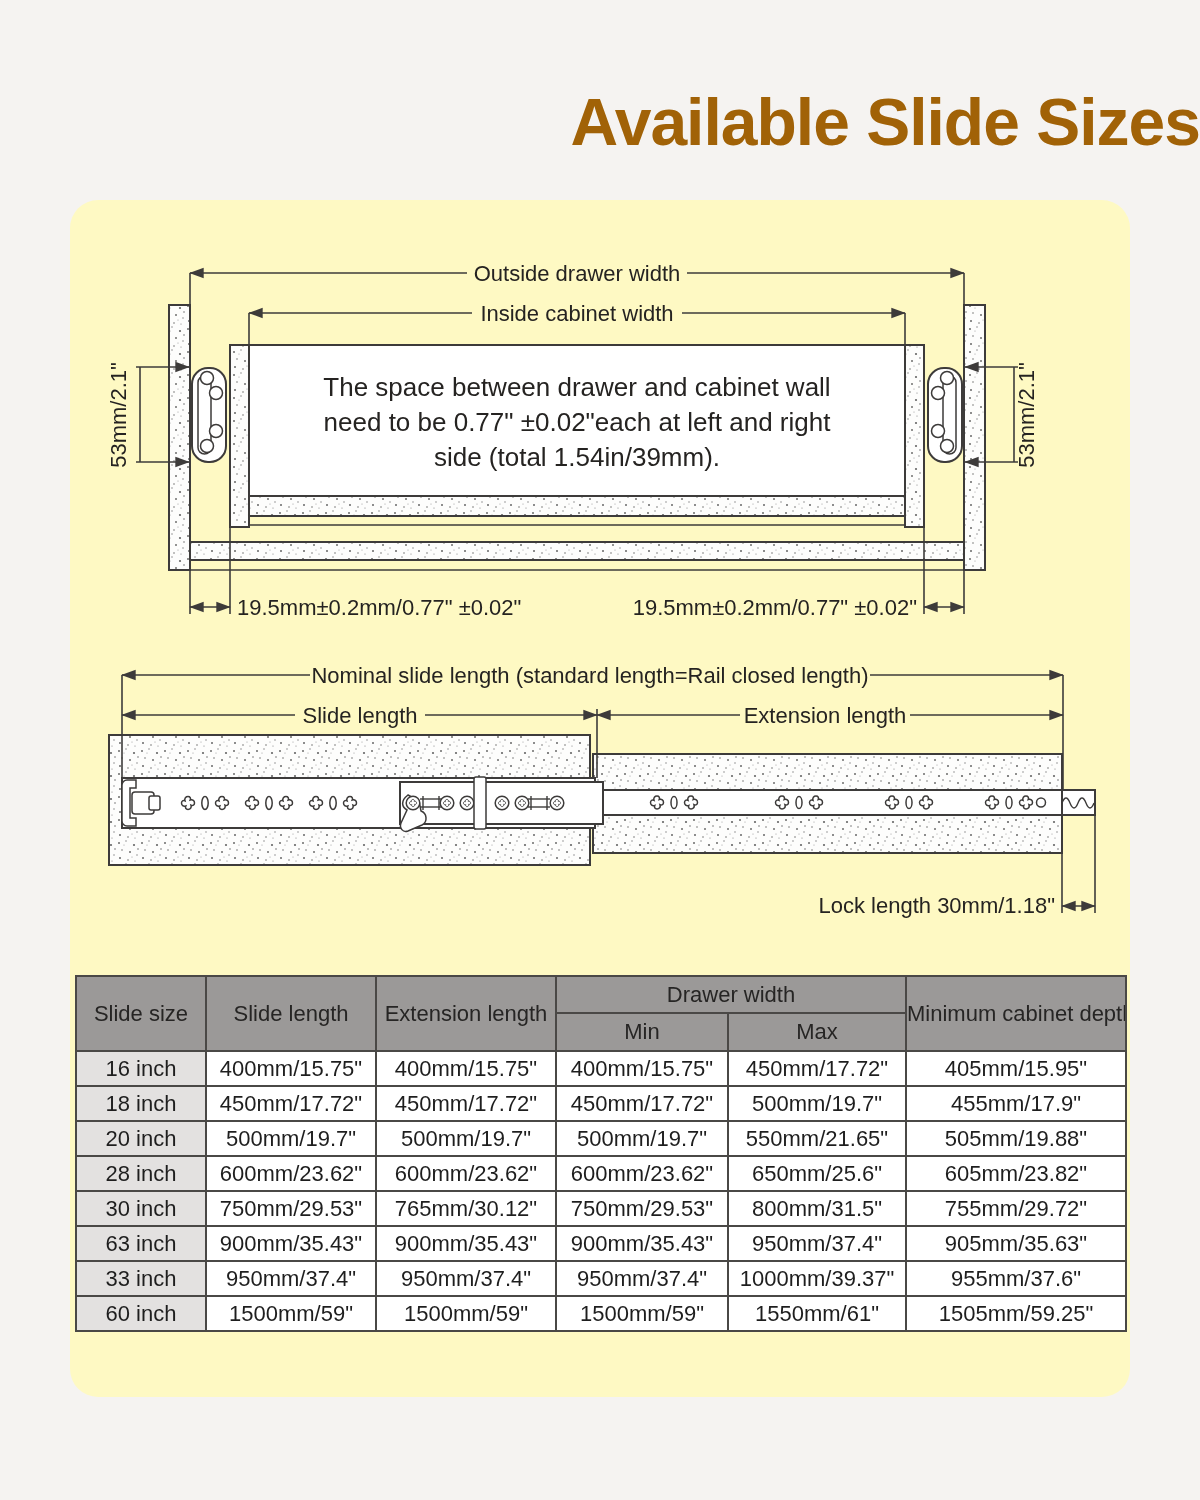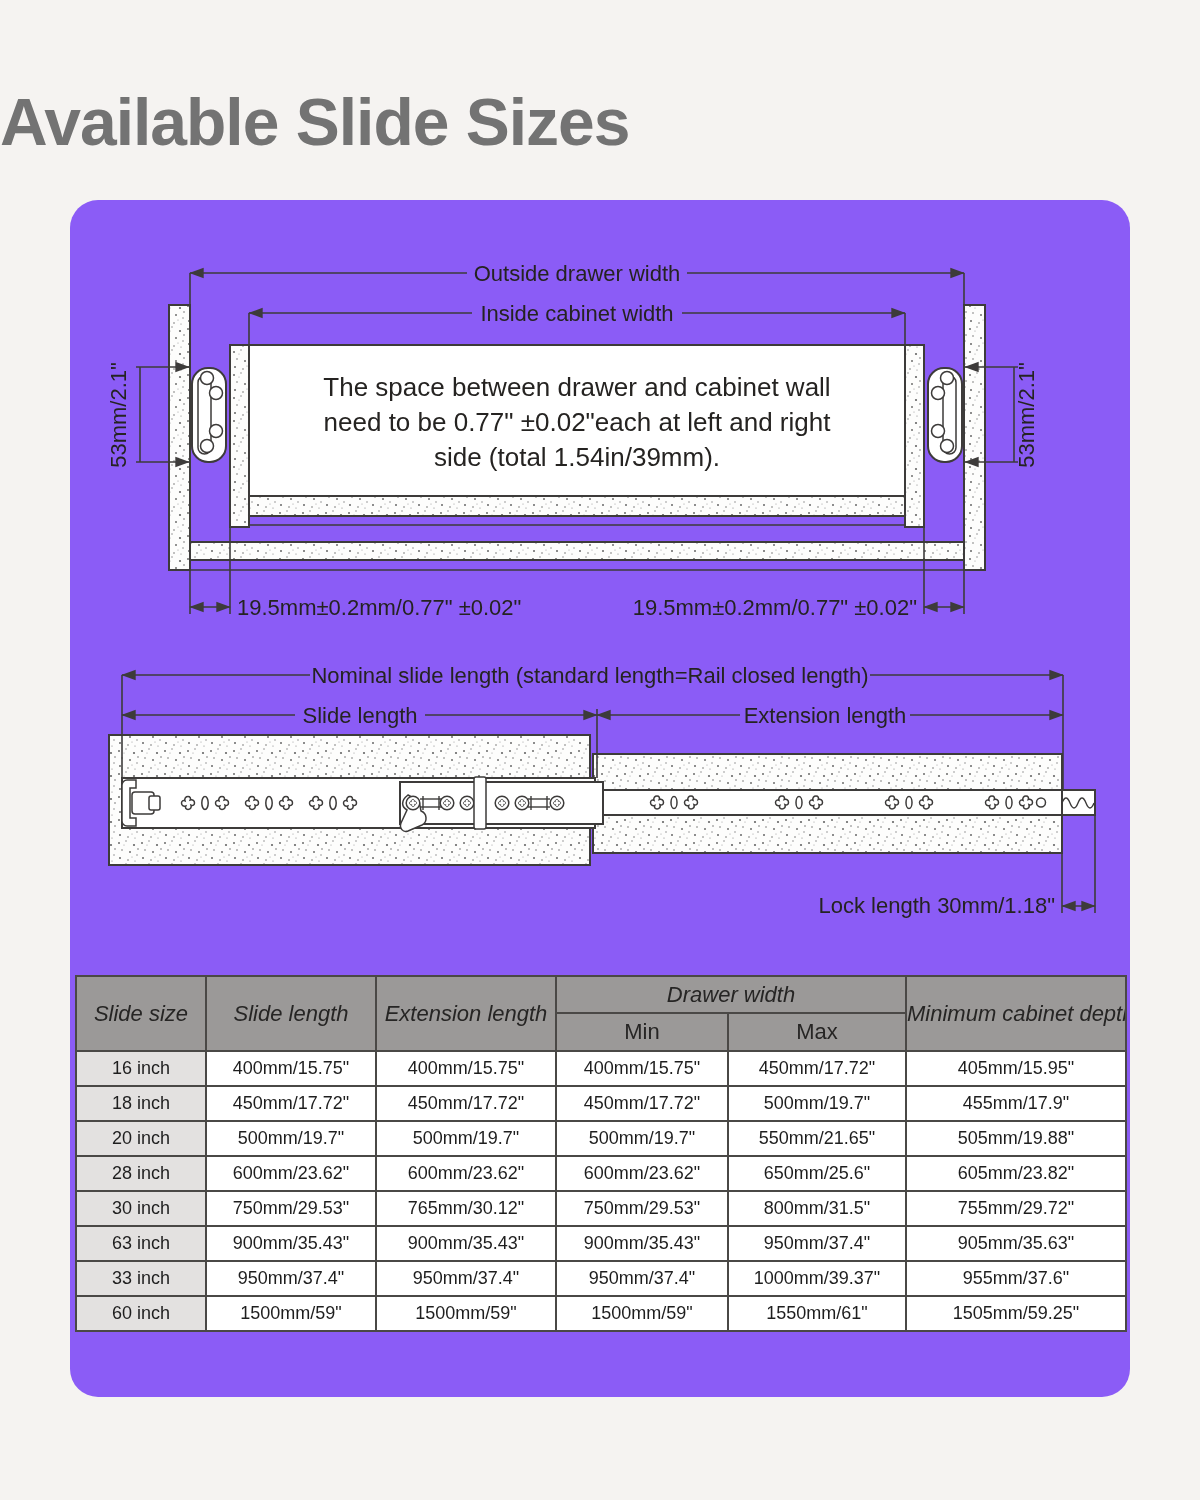--- a/index.html
+++ b/index.html
@@ -1,40 +1,40 @@
 <!DOCTYPE html>
 <html><head>
 <meta charset="utf-8">
 <style>
   html,body{margin:0;padding:0;}
   .page{position:relative;width:1200px;height:1500px;background:#F5F3F1;overflow:hidden;
         font-family:"Liberation Sans","DejaVu Sans",sans-serif;}
-  .title{position:absolute;top:84px;left:0;width:100%;text-align:left;
-         font-size:66px;font-weight:bold;letter-spacing:-1px;color:#737373;}
+  .title{position:absolute;top:84px;left:0;width:100%;text-align:right;
+         font-size:66px;font-weight:bold;letter-spacing:-1px;color:#a16207;}
   .card{position:absolute;left:70px;top:200px;width:1060px;height:1197px;
-        background:#8b5cf6;border-radius:28px;}
+        background:#fef9c3;border-radius:28px;}
   svg{position:absolute;display:block;}
   svg.d1{left:0;top:10px;}
   svg.d2{left:0;top:455px;}
   .lbl{font-size:22px;fill:#252321;}
   .note{font-size:26px;fill:#252321;}
   .dim{stroke:#3D3B3A;stroke-width:1.6;fill:none;}
   .thin{stroke:#3D3B3A;stroke-width:1.4;fill:none;}
   .ol{fill:#FFFFFF;stroke:#3D3B3A;stroke-width:2;}
   .ol2{fill:#FFFFFF;stroke:#3D3B3A;stroke-width:1.5;}
   .sp1{fill:url(#stp1);stroke:#3D3B3A;stroke-width:2;}
   .sp2{fill:url(#stp2);stroke:#3D3B3A;stroke-width:2;}
   table.sizes{position:absolute;left:5px;top:775px;width:1050px;
         border-collapse:collapse;table-layout:fixed;}
   table.sizes th,table.sizes td{border:2px solid #4A4846;text-align:center;padding:0;
         white-space:nowrap;overflow:hidden;font-weight:normal;}
   table.sizes th{background:#9B9998;color:#262524;font-size:22px;}
-  tr.h1{height:37px;font-style:italic;} tr.h2{height:38px;}
+  tr.h1{height:37px;} tr.h2{height:38px;}
   table.sizes tbody tr{height:35px;}
-  table.sizes td{background:#FFFFFF;color:#1E1E1E;font-size:18px;}
+  table.sizes td{background:#FFFFFF;color:#1E1E1E;font-size:22px;}
   table.sizes td.size{background:#E3E1E0;}
 </style>
 </head>
 <body>
 
 <div class="page">
 
   <div class="title">Available Slide Sizes</div>
 
   <div class="card">

